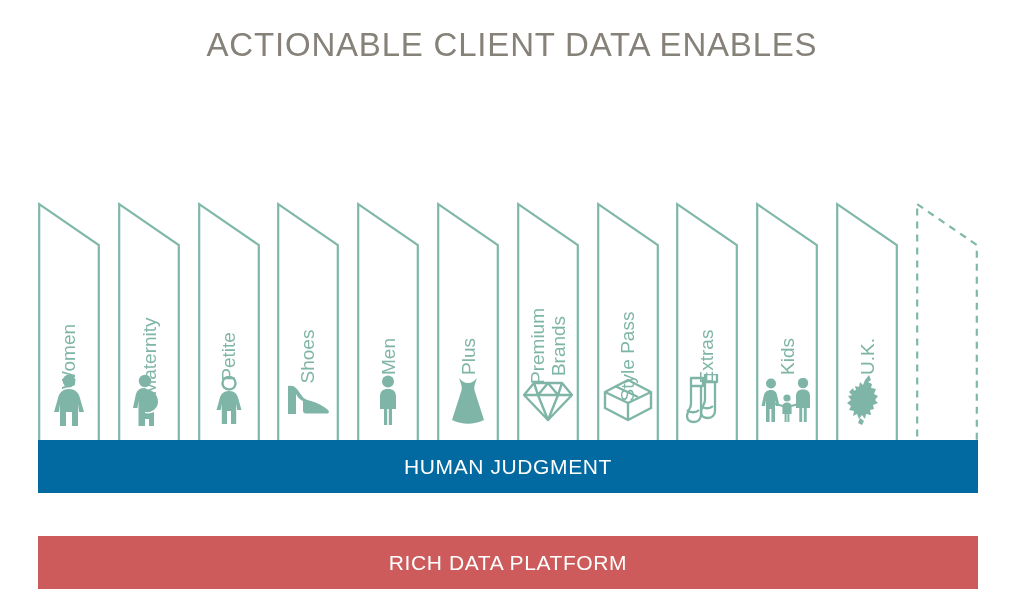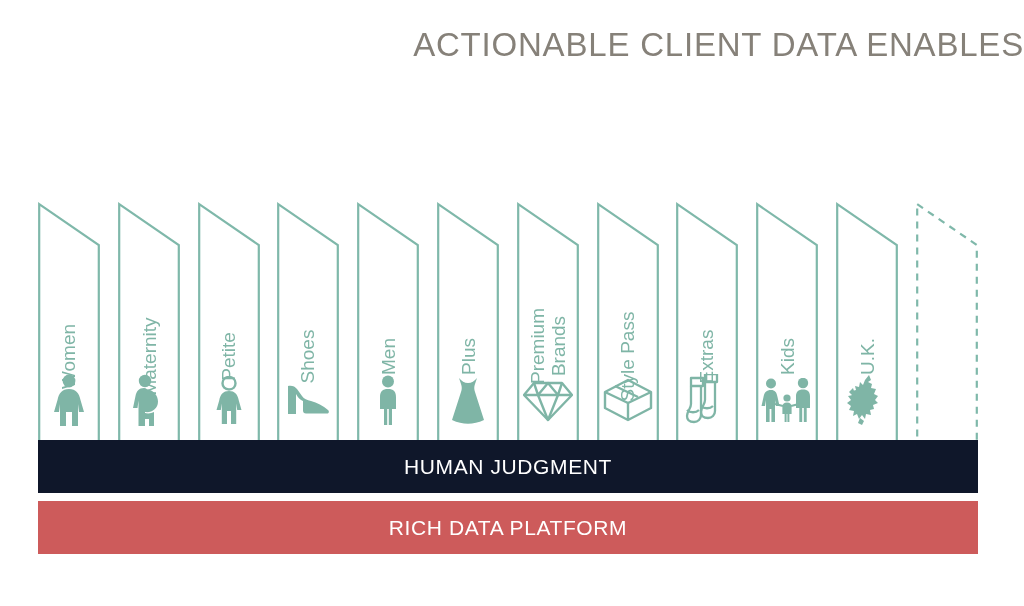--- a/index.html
+++ b/index.html
@@ -14,21 +14,21 @@
     overflow: hidden;
     position: relative;
   }
 
   
   .title-block {
     position: absolute;
     left: 0;
     top: 24px;
     width: 1024px;
-    text-align: right;
+    text-align: center;
   }
   .title-line {
     color: #868179;
     font-size: 33px;
     line-height: 42px;
     letter-spacing: 0.8px;
     font-weight: 400;
     white-space: nowrap;
   }
 
@@ -97,24 +97,24 @@
     display: flex;
     align-items: center;
     justify-content: center;
     color: #ffffff;
     font-size: 21px;
     letter-spacing: 0.6px;
   }
   .bar-human {
     top: 440px;
     height: 53px;
-    background: #0f172a;
+    background: #0369a1;
   }
   .bar-data {
-    top: 501px;
+    top: 536px;
     height: 53px;
     background: #CD5B5B;
   }
 </style>
 </head>
 <body>
 
 <div class="title-block">
   <div class="title-line">ACTIONABLE CLIENT DATA ENABLES</div>
 </div>

